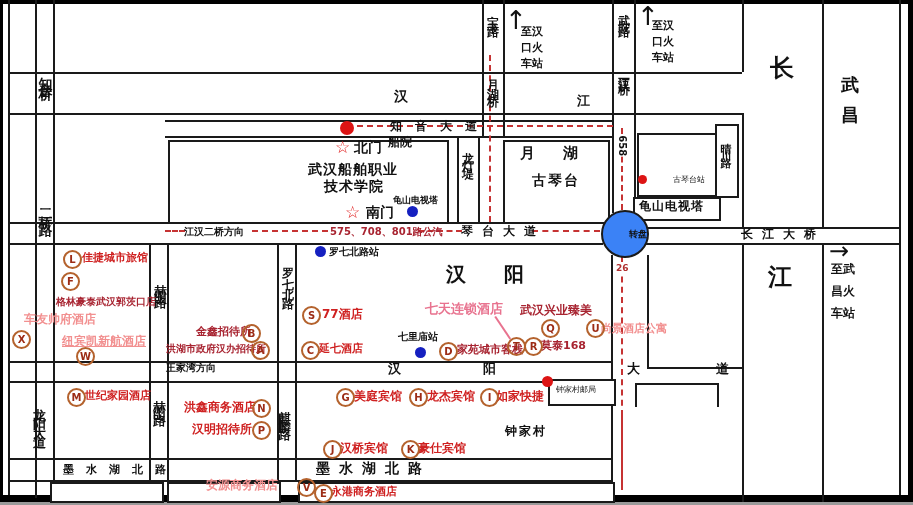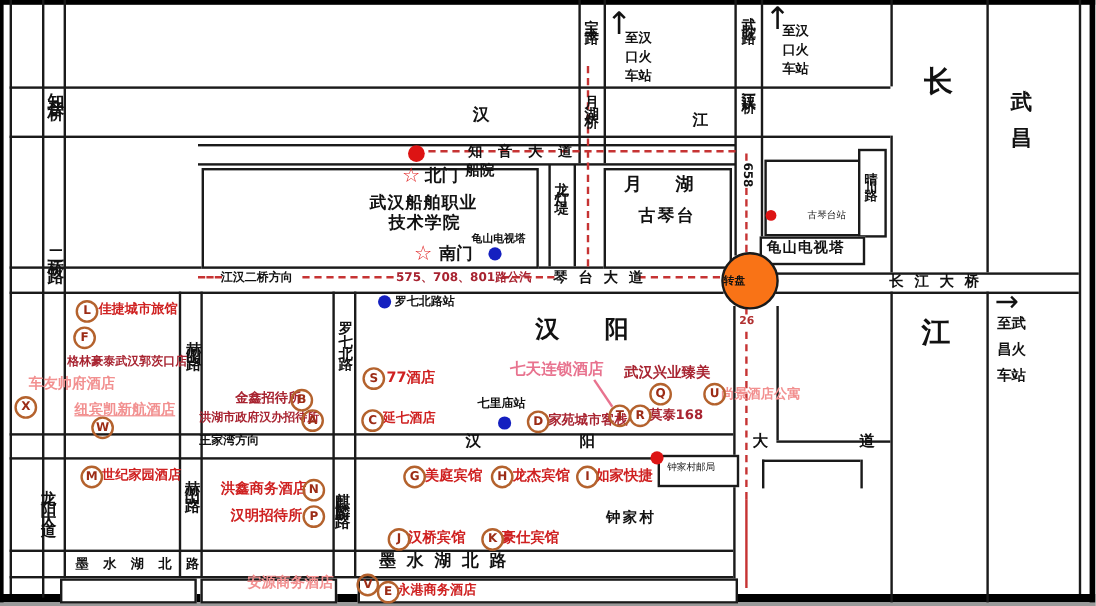--- a/index.html
+++ b/index.html
@@ -20,21 +20,21 @@
   .rdot{background:var(--dot-red);}
   .circ{position:absolute;width:15px;height:15px;border:2px solid var(--marker-brown);border-radius:50%;
         color:var(--marker-letter);font-weight:bold;font-size:10px;display:flex;align-items:center;
         justify-content:center;z-index:5;background:transparent;line-height:1;}
   .t-red{color:var(--hotel-red);}
   .t-pink{color:var(--hotel-pink);}
   .t-dred{color:var(--hotel-dark-red);}
   .t-rose{color:var(--hotel-rose);}
   .star{position:absolute;color:#e01f1f;font-weight:bold;z-index:5;font-size:17px;line-height:1;}
   .round{position:absolute;left:601px;top:210px;width:44px;height:44px;border:2px solid #1a1a1a;
-         border-radius:50%;background:#f97316;z-index:3;display:flex;align-items:center;justify-content:flex-start;}
+         border-radius:50%;background:#3b82f6;z-index:3;display:flex;align-items:center;justify-content:flex-end;}
   .conn{position:absolute;left:496px;top:316px;width:27px;height:0;border-top:2px solid var(--hotel-rose);
         transform:rotate(56deg);transform-origin:left top;z-index:3;}
 </style>
 </head>
 <body>
 
 <div id="map">
 
   <div class="hl" style="left:0;top:0;width:913px;height:4px;background:#000;"></div>
   <div class="vl" style="left:0;top:0;height:505px;width:3px;background:#000;"></div>

